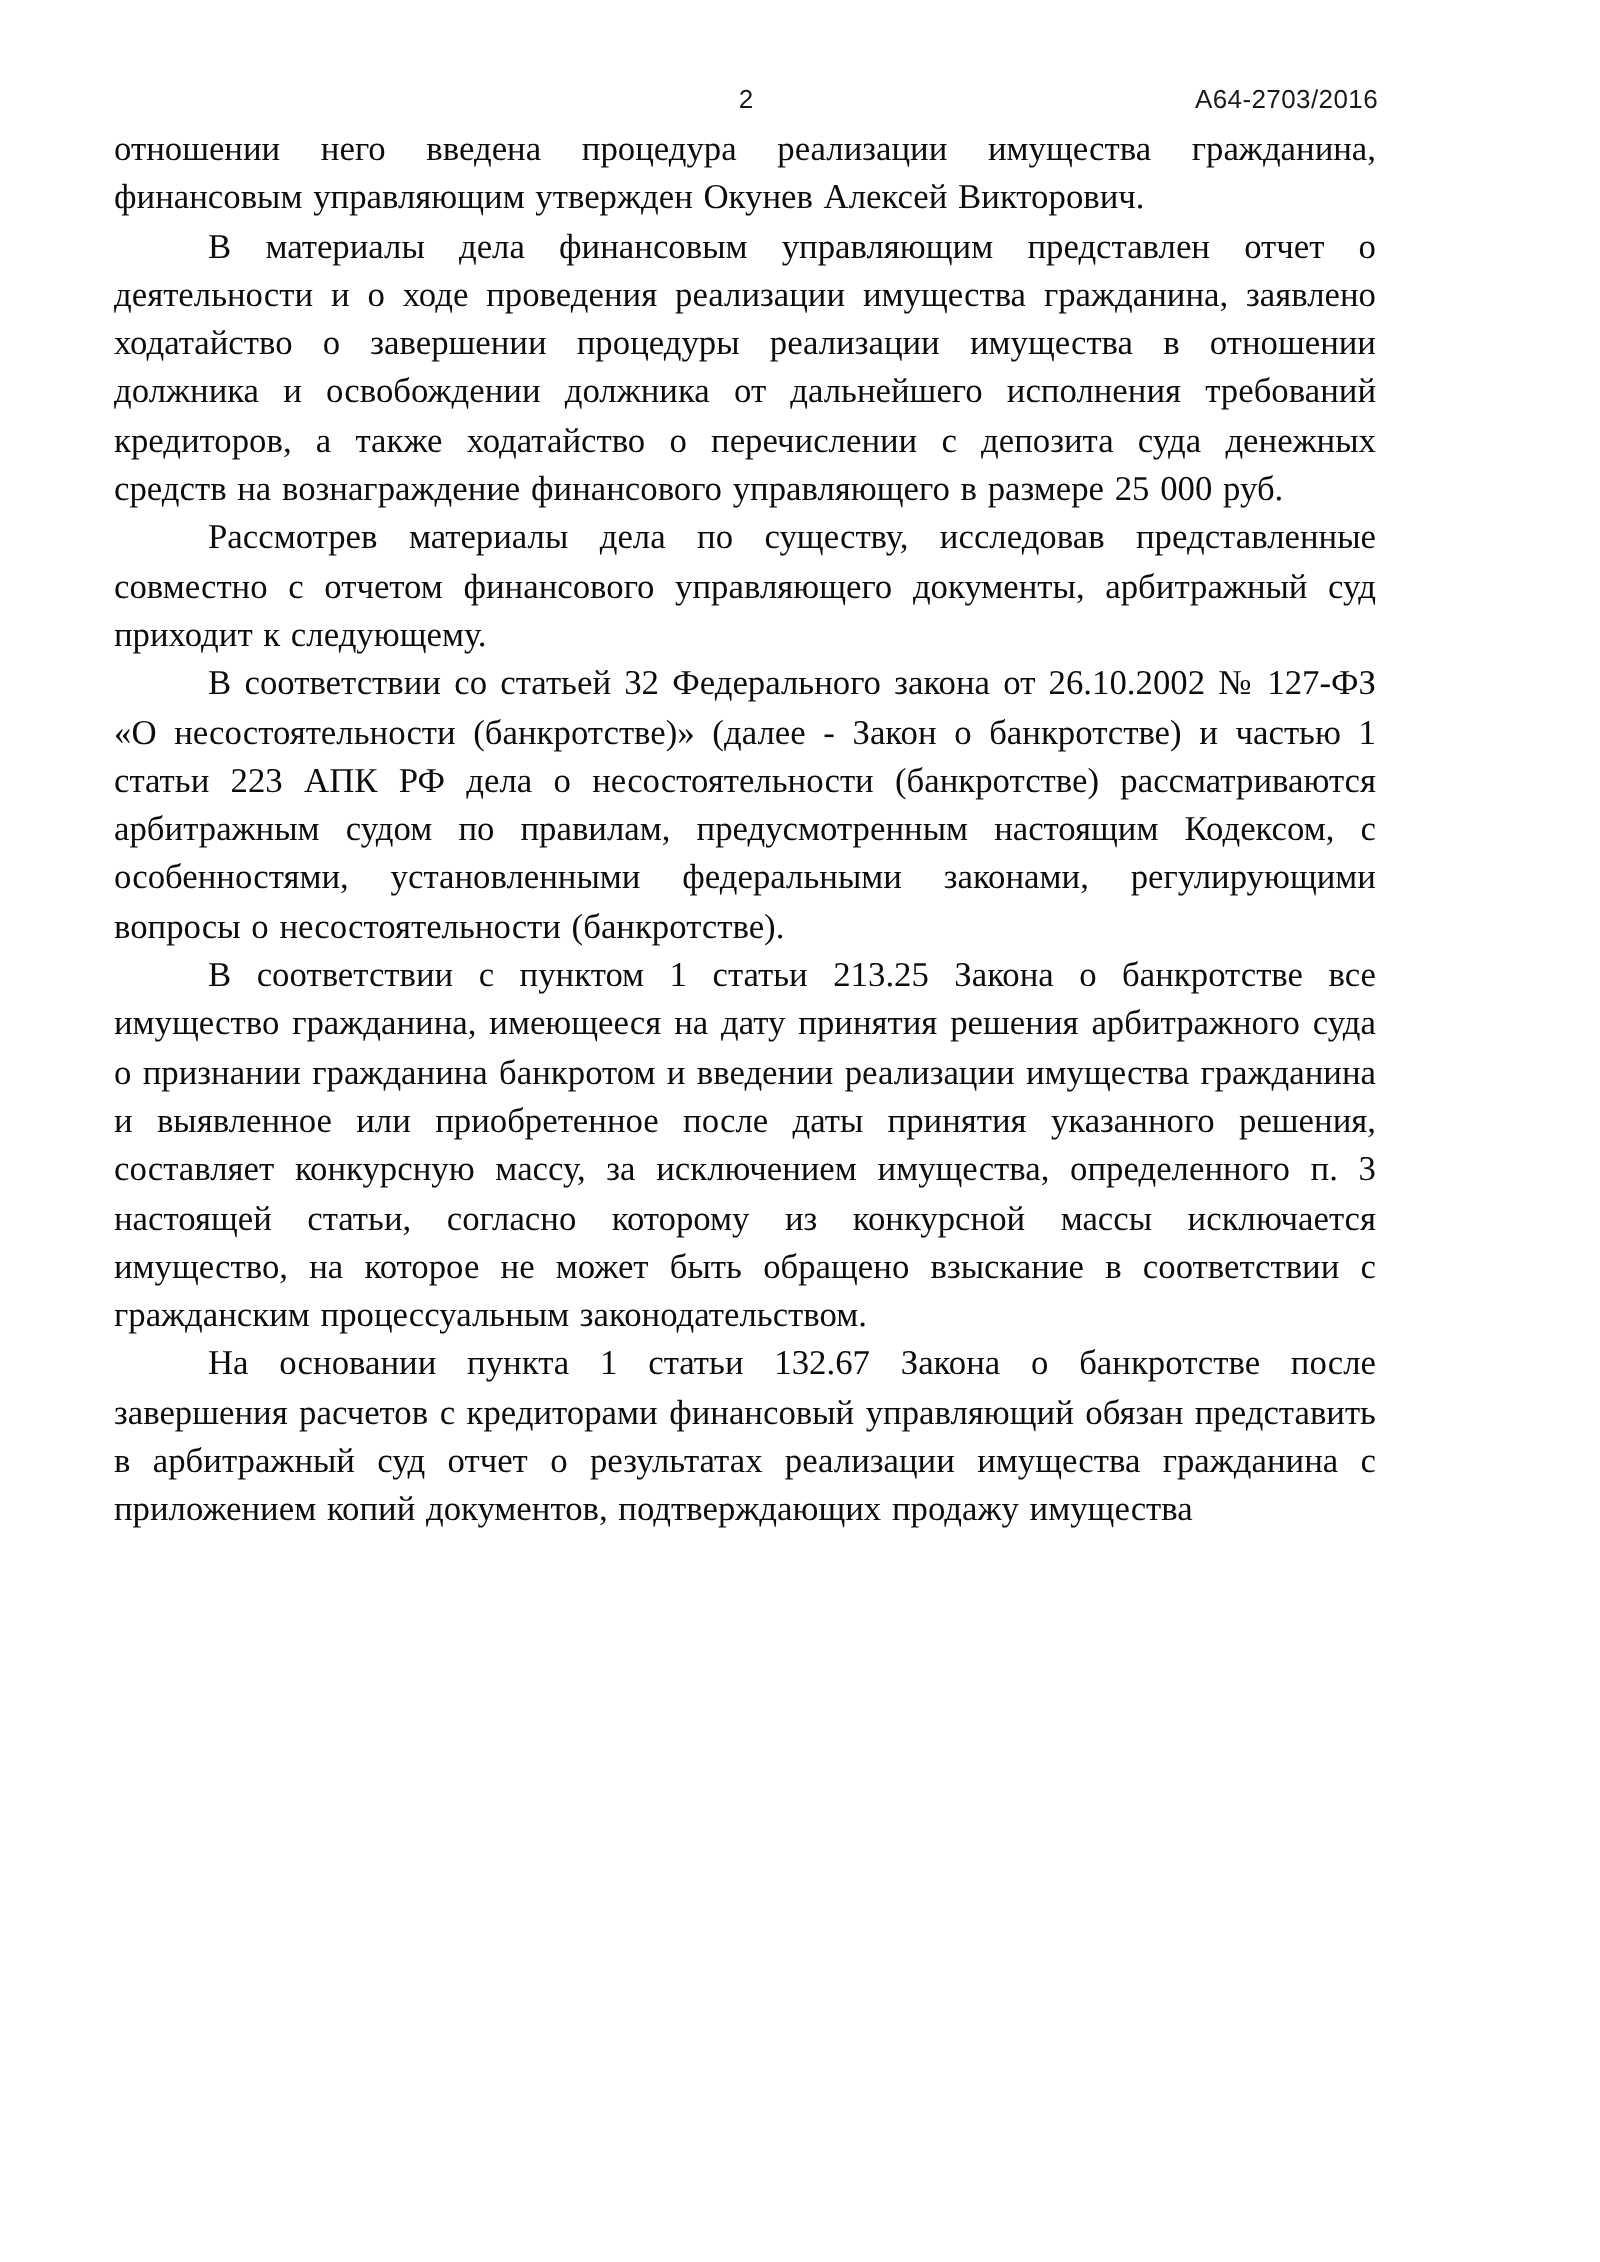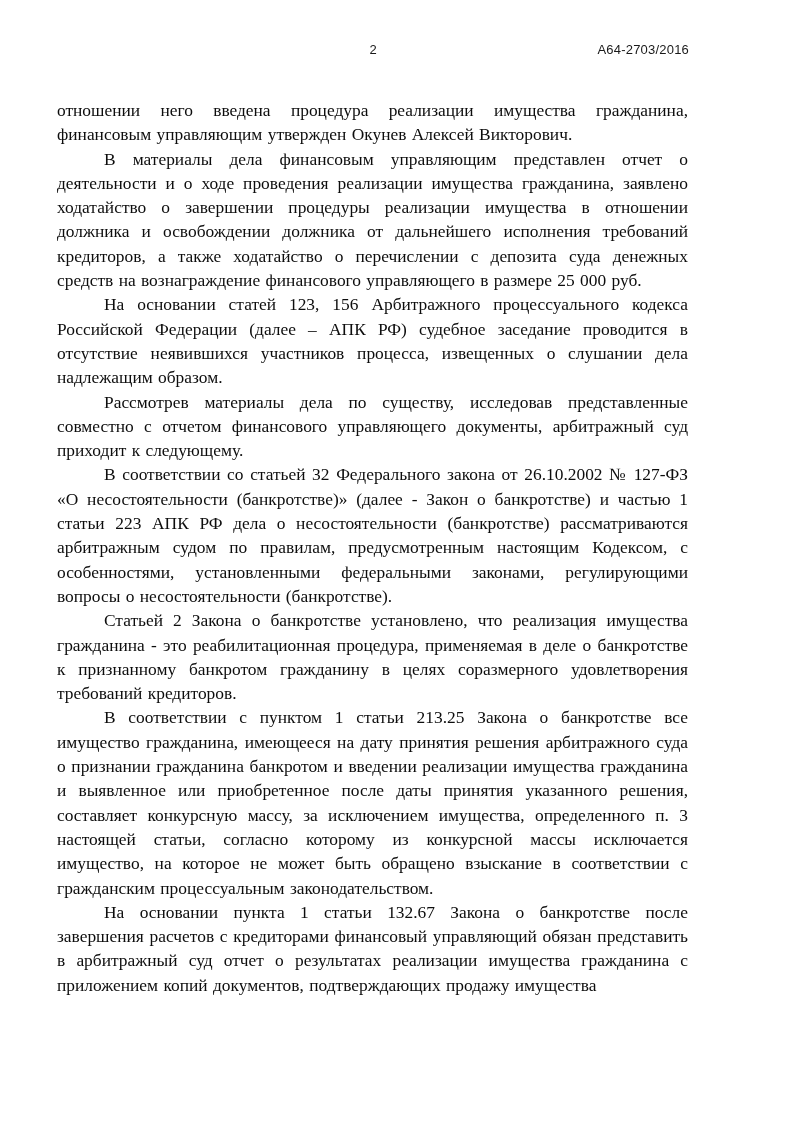--- a/index.html
+++ b/index.html
@@ -41,21 +41,20 @@
   }
   .page-body {
     position: absolute;
     top: 62px;
     left: 57px;
     width: 631px;
     font-size: 17.4px;
     line-height: 24.3px;
     text-align: justify;
     word-spacing: 1px;
-    margin-top: 36px;
   }
   .para {
     margin: 0;
     padding: 0;
     text-indent: 47px;
   }
   .para.no-indent {
     text-indent: 0;
   }
 </style>
@@ -63,20 +62,18 @@
 <body>
 
 <div class="page">
   <header class="page-header">
     <span class="page-number">2</span>
     <span class="case-number">А64-2703/2016</span>
   </header>
   <main class="page-body">
     <p class="para no-indent">отношении него введена процедура реализации имущества гражданина, финансовым управляющим утвержден Окунев Алексей Викторович.</p>
     <p class="para">В материалы дела финансовым управляющим представлен отчет о деятельности и о ходе проведения реализации имущества гражданина, заявлено ходатайство о завершении процедуры реализации имущества в отношении должника и освобождении должника от дальнейшего исполнения требований кредиторов, а также ходатайство о перечислении с депозита суда денежных средств на вознаграждение финансового управляющего в размере 25 000 руб.</p>
-    <p class="para">На основании статей 123, 156 Арбитражного процессуального кодекса Российской Федерации (далее – АПК РФ) судебное заседание проводится в отсутствие неявившихся участников процесса, извещенных о слушании дела надлежащим образом.</p>
     <p class="para">Рассмотрев материалы дела по существу, исследовав представленные совместно с отчетом финансового управляющего документы, арбитражный суд приходит к следующему.</p>
     <p class="para">В соответствии со статьей 32 Федерального закона от 26.10.2002 № 127-ФЗ «О несостоятельности (банкротстве)» (далее - Закон о банкротстве) и частью 1 статьи 223 АПК РФ дела о несостоятельности (банкротстве) рассматриваются арбитражным судом по правилам, предусмотренным настоящим Кодексом, с особенностями, установленными федеральными законами, регулирующими вопросы о несостоятельности (банкротстве).</p>
-    <p class="para">Статьей 2 Закона о банкротстве установлено, что реализация имущества гражданина - это реабилитационная процедура, применяемая в деле о банкротстве к признанному банкротом гражданину в целях соразмерного удовлетворения требований кредиторов.</p>
     <p class="para">В соответствии с пунктом 1 статьи 213.25 Закона о банкротстве все имущество гражданина, имеющееся на дату принятия решения арбитражного суда о признании гражданина банкротом и введении реализации имущества гражданина и выявленное или приобретенное после даты принятия указанного решения, составляет конкурсную массу, за исключением имущества, определенного п. 3 настоящей статьи, согласно которому из конкурсной массы исключается имущество, на которое не может быть обращено взыскание в соответствии с гражданским процессуальным законодательством.</p>
     <p class="para">На основании пункта 1 статьи 132.67 Закона о банкротстве после завершения расчетов с кредиторами финансовый управляющий обязан представить в арбитражный суд отчет о результатах реализации имущества гражданина с приложением копий документов, подтверждающих продажу имущества</p>
   </main>
 </div>
 
 </body></html>

